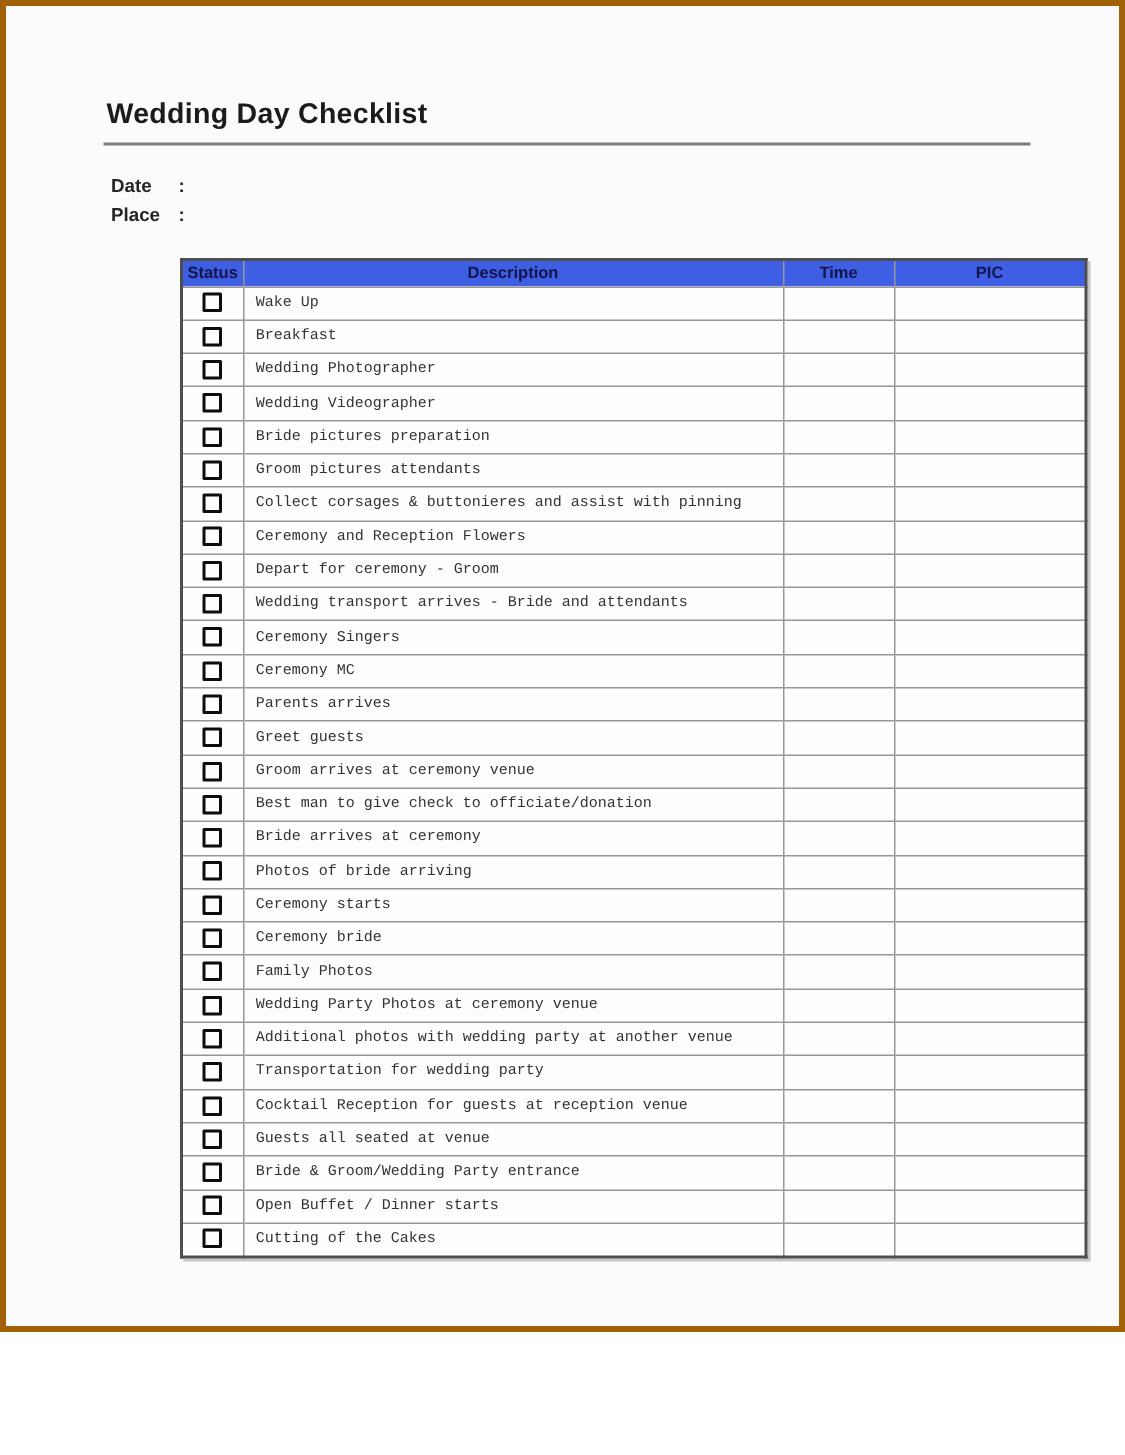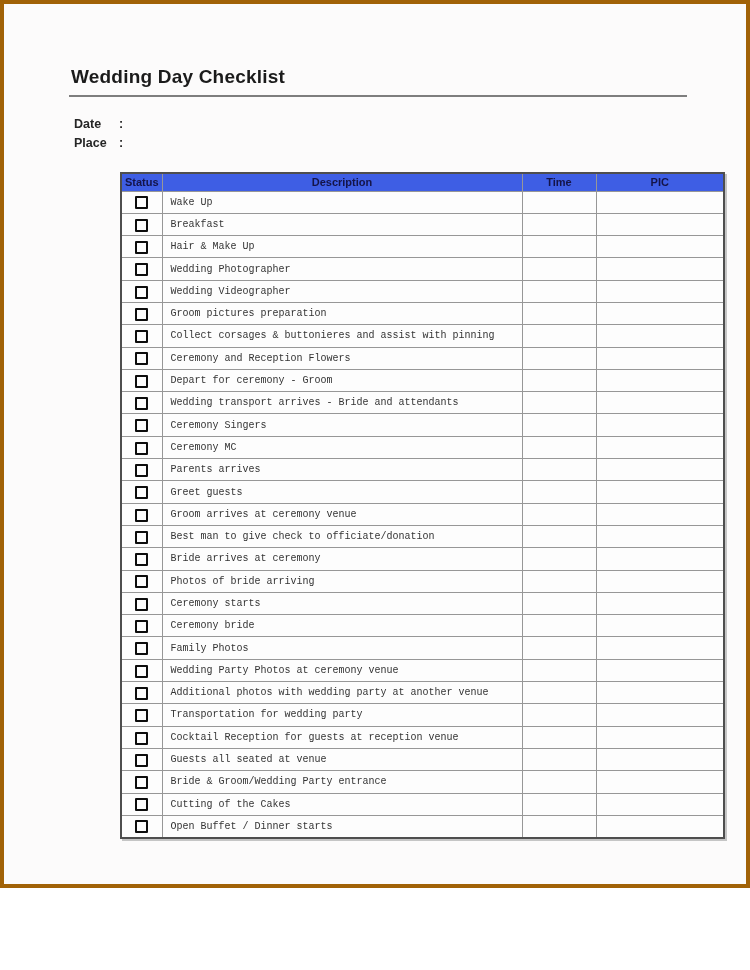--- a/index.html
+++ b/index.html
@@ -127,54 +127,54 @@
 
   <tr>
     <td class="status-cell">
       <span class="checkbox"></span>
     </td>
     <td class="desc-cell">Breakfast</td>
     <td class="time-cell"></td>
     <td class="pic-cell"></td>
   </tr>
 
-  <tr>
-    <td class="status-cell">
-      <span class="checkbox"></span>
-    </td>
-    <td class="desc-cell">Hair &amp; Make Up</td>
-    <td class="time-cell"></td>
-    <td class="pic-cell"></td>
-  </tr>
 
 
   <tr>
     <td class="status-cell">
       <span class="checkbox"></span>
     </td>
     <td class="desc-cell">Wedding Photographer</td>
     <td class="time-cell"></td>
     <td class="pic-cell"></td>
   </tr>
 
   <tr>
     <td class="status-cell">
       <span class="checkbox"></span>
     </td>
     <td class="desc-cell">Wedding Videographer</td>
     <td class="time-cell"></td>
     <td class="pic-cell"></td>
   </tr>
 
-
-  <tr>
-    <td class="status-cell">
-      <span class="checkbox"></span>
-    </td>
-    <td class="desc-cell">Groom pictures preparation</td>
+  <tr>
+    <td class="status-cell">
+      <span class="checkbox"></span>
+    </td>
+    <td class="desc-cell">Bride pictures preparation</td>
+    <td class="time-cell"></td>
+    <td class="pic-cell"></td>
+  </tr>
+
+  <tr>
+    <td class="status-cell">
+      <span class="checkbox"></span>
+    </td>
+    <td class="desc-cell">Groom pictures attendants</td>
     <td class="time-cell"></td>
     <td class="pic-cell"></td>
   </tr>
 
   <tr>
     <td class="status-cell">
       <span class="checkbox"></span>
     </td>
     <td class="desc-cell">Collect corsages &amp; buttonieres and assist with pinning</td>
     <td class="time-cell"></td>
@@ -359,29 +359,29 @@
     </td>
     <td class="desc-cell">Bride &amp; Groom/Wedding Party entrance</td>
     <td class="time-cell"></td>
     <td class="pic-cell"></td>
   </tr>
 
   <tr>
     <td class="status-cell">
       <span class="checkbox"></span>
     </td>
+    <td class="desc-cell">Open Buffet / Dinner starts</td>
+    <td class="time-cell"></td>
+    <td class="pic-cell"></td>
+  </tr>
+
+  <tr>
+    <td class="status-cell">
+      <span class="checkbox"></span>
+    </td>
     <td class="desc-cell">Cutting of the Cakes</td>
-    <td class="time-cell"></td>
-    <td class="pic-cell"></td>
-  </tr>
-
-  <tr>
-    <td class="status-cell">
-      <span class="checkbox"></span>
-    </td>
-    <td class="desc-cell">Open Buffet / Dinner starts</td>
     <td class="time-cell"></td>
     <td class="pic-cell"></td>
   </tr>
 </tbody>
   </table>
 
 </div>
 
 </body></html>

